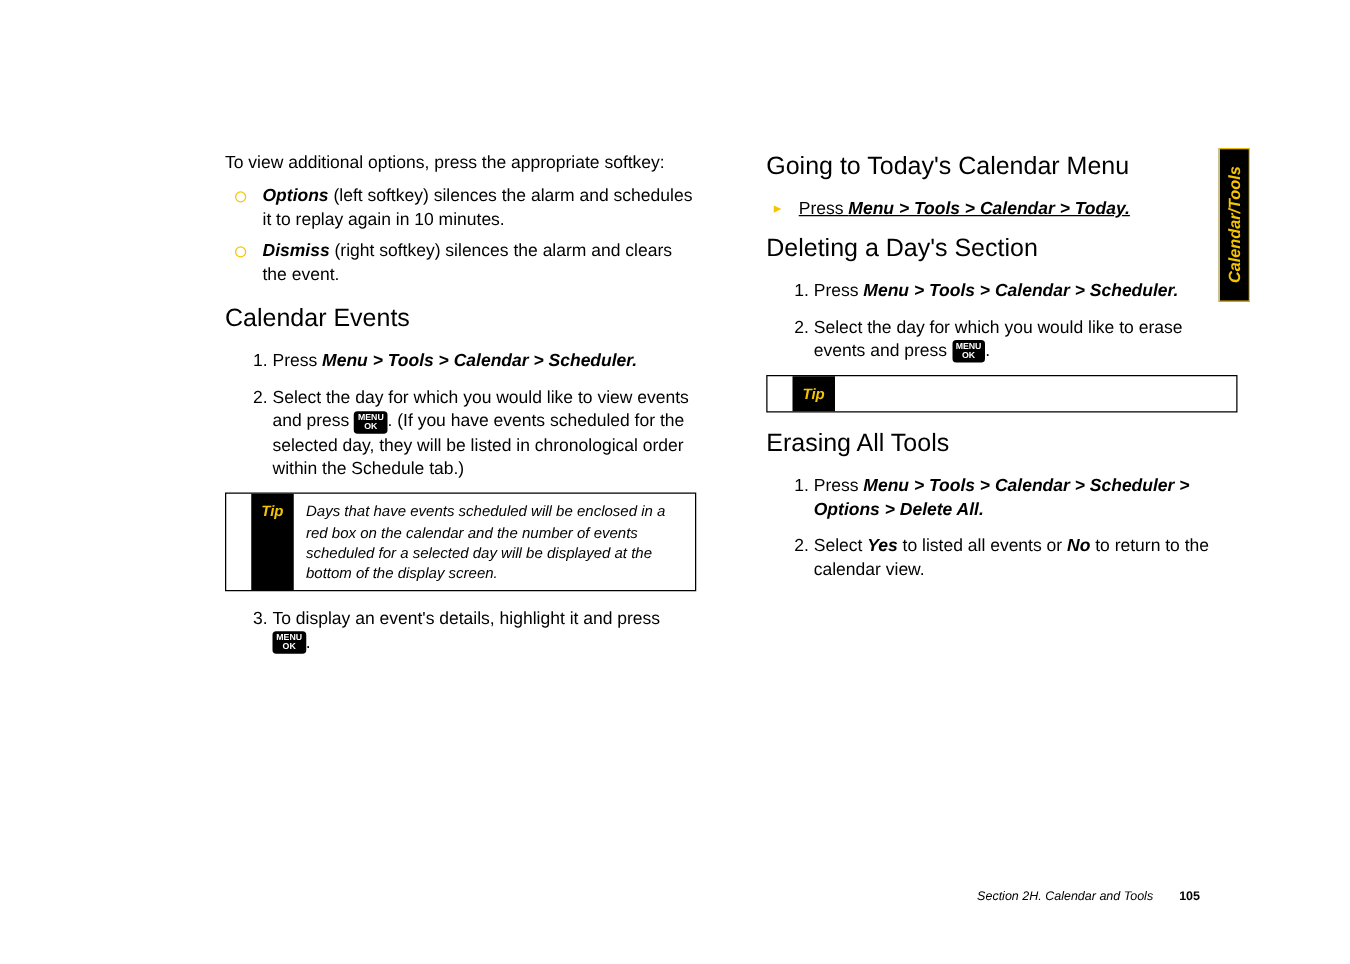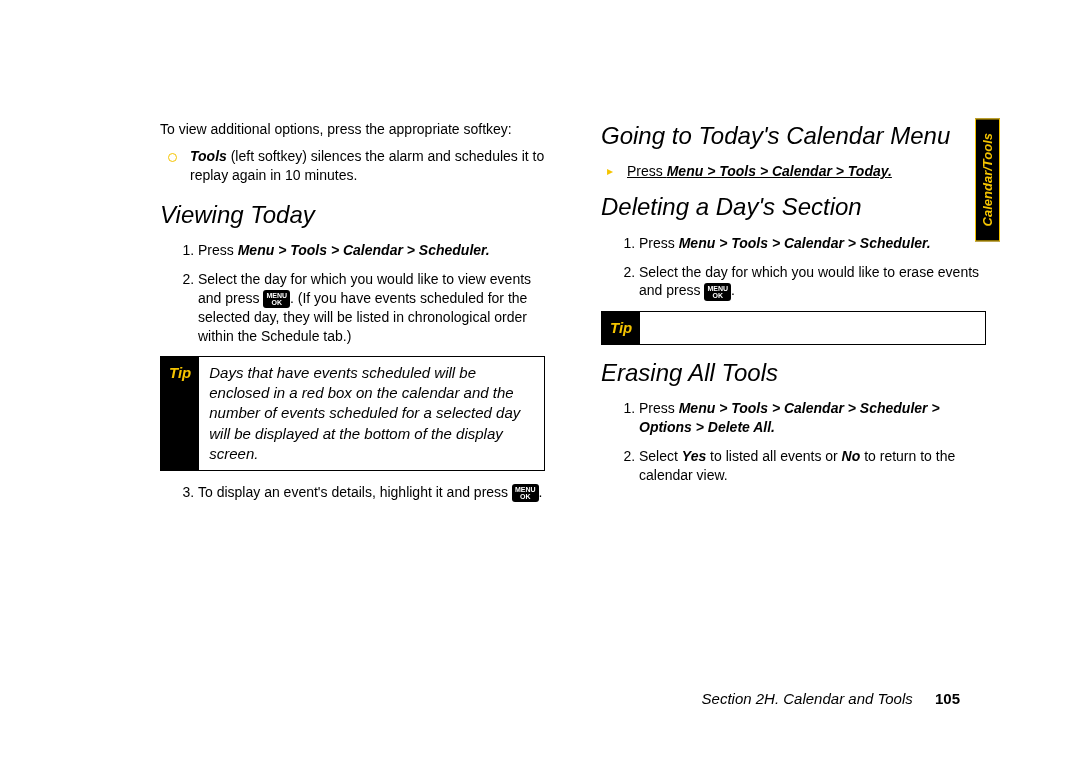--- a/index.html
+++ b/index.html
@@ -9,20 +9,21 @@
     height: 771px;
     font-family: Arial, Helvetica, sans-serif;
     color: #000;
     position: relative;
     overflow: hidden;
   }
   .page {
     padding: 120px 90px 40px 160px;
     display: flex;
     gap: 56px;
+    margin-left: 20px;
   }
   .col {
     width: 385px;
     font-size: 14px;
     line-height: 1.35;
   }
   .col p.intro { margin-bottom: 8px; }
   ul.bullets { list-style: none; padding-left: 20px; margin-bottom: 14px; }
   ul.bullets li { position: relative; margin-bottom: 6px; padding-left: 10px; }
   ul.bullets li::before {
@@ -31,23 +32,22 @@
     left: -12px;
     top: 6px;
     width: 7px; height: 7px;
     border-radius: 50%;
     background: #fff;
     border: 1.5px solid #f5c400;
   }
   .bolditalic { font-weight: bold; font-style: italic; }
   h2.section {
     font-family: Arial, Helvetica, sans-serif;
-    font-style: italic;
     font-weight: normal;
-    font-size: 24px;
+    font-size: 20px;
     margin: 10px 0 10px 0;
   }
   ol.steps { list-style: decimal; padding-left: 38px; }
   ol.steps li { margin-bottom: 10px; }
   .menu-ok {
     display: inline-block;
     background: #000;
     color: #fff;
     border-radius: 3px;
     font-size: 7px;
@@ -56,21 +56,22 @@
     padding: 2px 3px;
     vertical-align: middle;
     text-align: center;
   }
   .menu-ok span { display: block; }
   .tipbox {
     border: 1px solid #000;
     display: flex;
     margin: 10px 0 12px 0;
     font-style: italic;
-    font-size: 15px;
+    font-size: 12px;
+    padding-left: 20px;
   }
   .tipbox .tiplabel {
     background: #000;
     color: #f5c400;
     font-weight: bold;
     font-style: italic;
     padding: 6px 8px;
     display: flex;
     align-items: flex-start;
   }
@@ -97,44 +98,47 @@
     color: #f5c400;
     font-style: italic;
     font-weight: bold;
     font-size: 13px;
     writing-mode: vertical-rl;
     transform: rotate(180deg);
     padding: 14px 4px;
   }
   .footer {
     position: absolute;
-    bottom: 64px;
+    bottom: 48px;
     right: 120px;
     font-style: italic;
-    font-size: 15px;
+    font-size: 10px;
     margin-left: 19px;
   }
   .footer .pnum { font-weight: bold; margin-left: 18px; font-style: normal; }
 </style>
 </head>
 <body>
 
 <div class="side-tab">Calendar/Tools</div>
 
 <div class="page">
 
   <div class="col">
     <p class="intro">To view additional options, press the appropriate softkey:</p>
     <ul class="bullets">
       <li>
-        <span class="bolditalic">Tools</span><span> (left softkey) silences the alarm and schedules it to replay again in 10 minutes.</span>
+        <span class="bolditalic">Options</span><span> (left softkey) silences the alarm and schedules it to replay again in 10 minutes.</span>
+      </li>
+      <li>
+        <span class="bolditalic">Dismiss</span><span> (right softkey) silences the alarm and clears the event.</span>
       </li>
     </ul>
 
-    <h2 class="section">Viewing Today</h2>
+    <h2 class="section">Calendar Events</h2>
     <ol class="steps">
       <li>
         <span>Press </span><span class="bolditalic">Menu &gt; Tools &gt; Calendar &gt; Scheduler.</span>
       </li>
       <li>
         <span>Select the day for which you would like to view events and press </span><span class="menu-ok"><span>MENU</span><span>OK</span></span><span>. (If you have events scheduled for the selected day, they will be listed in chronological order within the Schedule tab.)</span>
       </li>
     </ol>
 
     <div class="tipbox">

